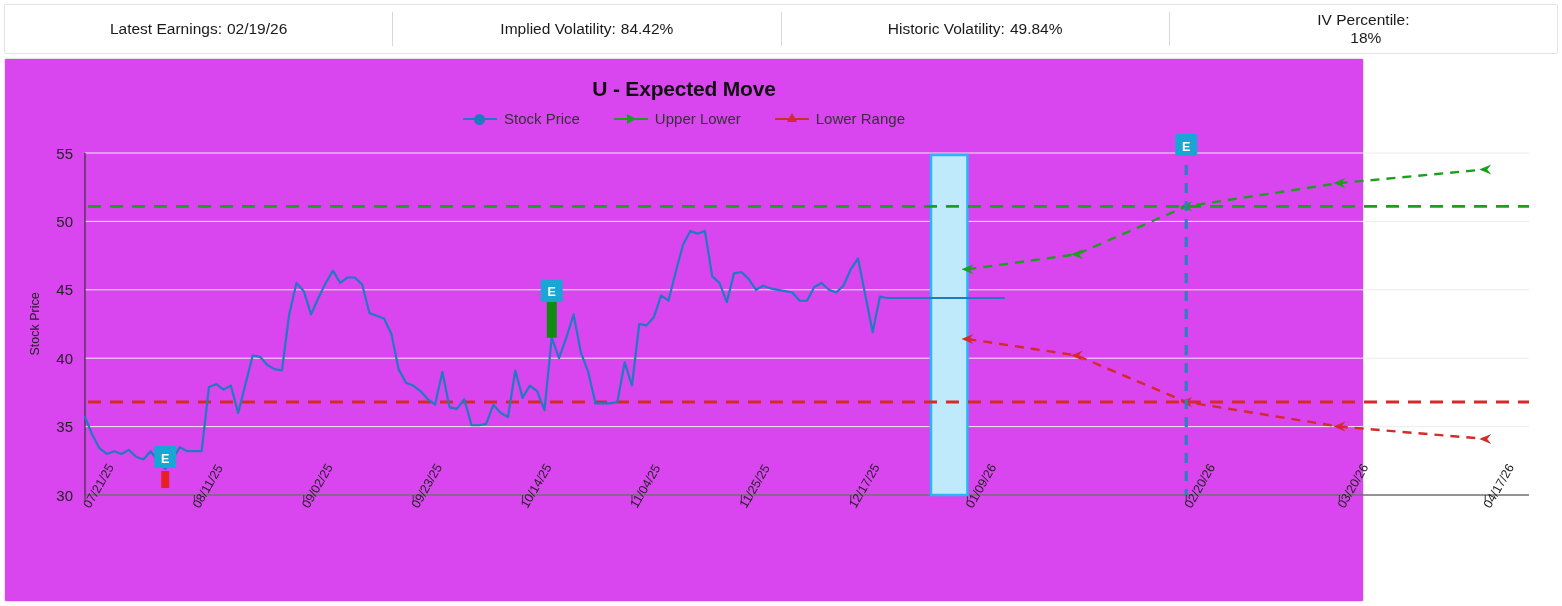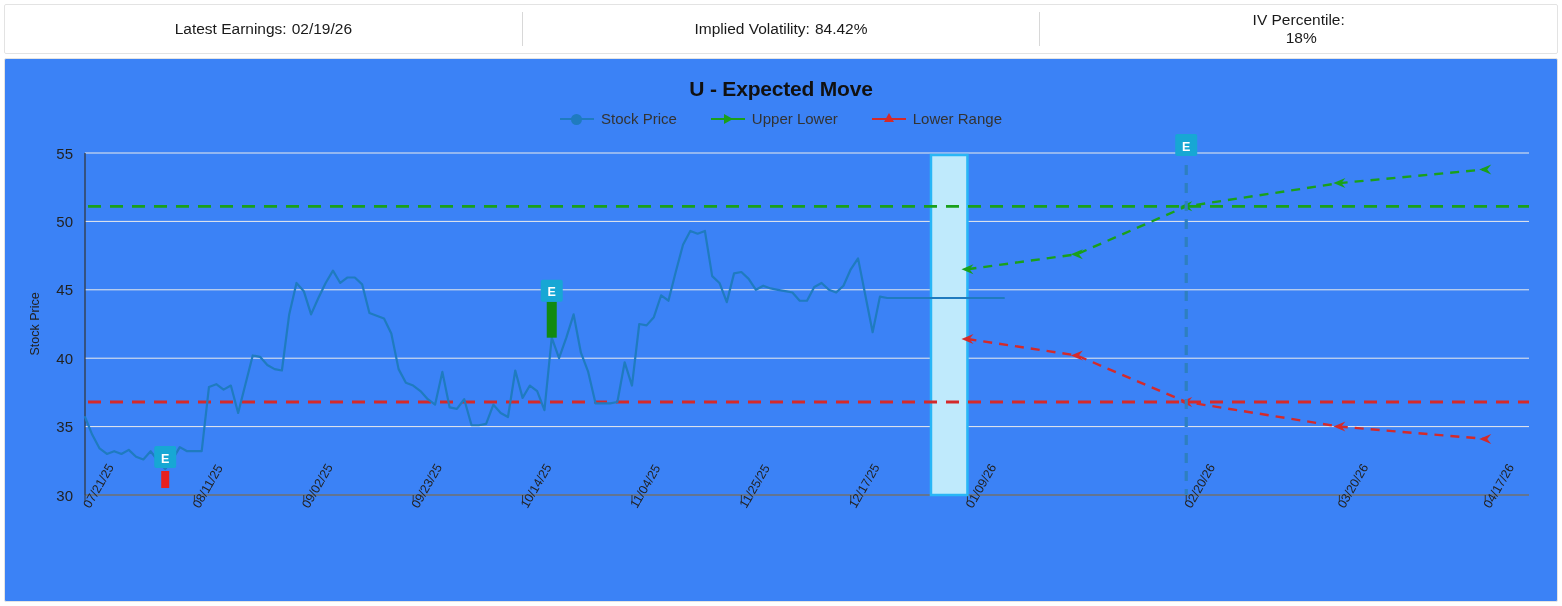--- a/index.html
+++ b/index.html
@@ -16,22 +16,22 @@
     flex:1 1 0;display:flex;align-items:center;justify-content:center;
     height:34px;font-size:15.5px;color:#1a1a1a;white-space:nowrap;
     border-right:1px solid #d8d8d8;
   }
   .stat:last-child{border-right:none;flex-direction:column;}
   .stat .lbl{font-weight:400;}
   .stat .val{font-weight:normal;margin-left:5px;}
 
   
   .chart-panel{
-    position:absolute;left:4px;top:58px;width:1554px;height:544px;
-    border:1px solid #e3e3e3;border-radius:2px;background:#3b82f6;box-sizing:border-box;
+    position:absolute;left:4px;top:58px;width:1360px;height:544px;
+    border:1px solid #e3e3e3;border-radius:2px;background:#d946ef;box-sizing:border-box;
   }
   .chart-title{
     position:absolute;left:0;top:18px;width:100%;text-align:center;
     font-size:21px;font-weight:bold;color:#111;letter-spacing:-0.2px;
   }
   .legend{
     position:absolute;left:0;top:51px;width:100%;
     display:flex;align-items:center;justify-content:center;gap:34px;
     font-size:15px;color:#333;
   }
@@ -58,20 +58,24 @@
 <div class="app">
 
   <div class="stats-bar">
     <div class="stat">
       <span class="lbl">Latest Earnings:</span>
       <span class="val">02/19/26</span>
     </div>
     <div class="stat">
       <span class="lbl">Implied Volatility:</span>
       <span class="val">84.42%</span>
+    </div>
+    <div class="stat">
+      <span class="lbl">Historic Volatility:</span>
+      <span class="val">49.84%</span>
     </div>
     <div class="stat">
       <span class="lbl">IV Percentile:</span>
       <span class="val">18%</span>
     </div>
   </div>
 
   <div class="chart-panel">
 
     <div class="chart-title">U - Expected Move</div>

